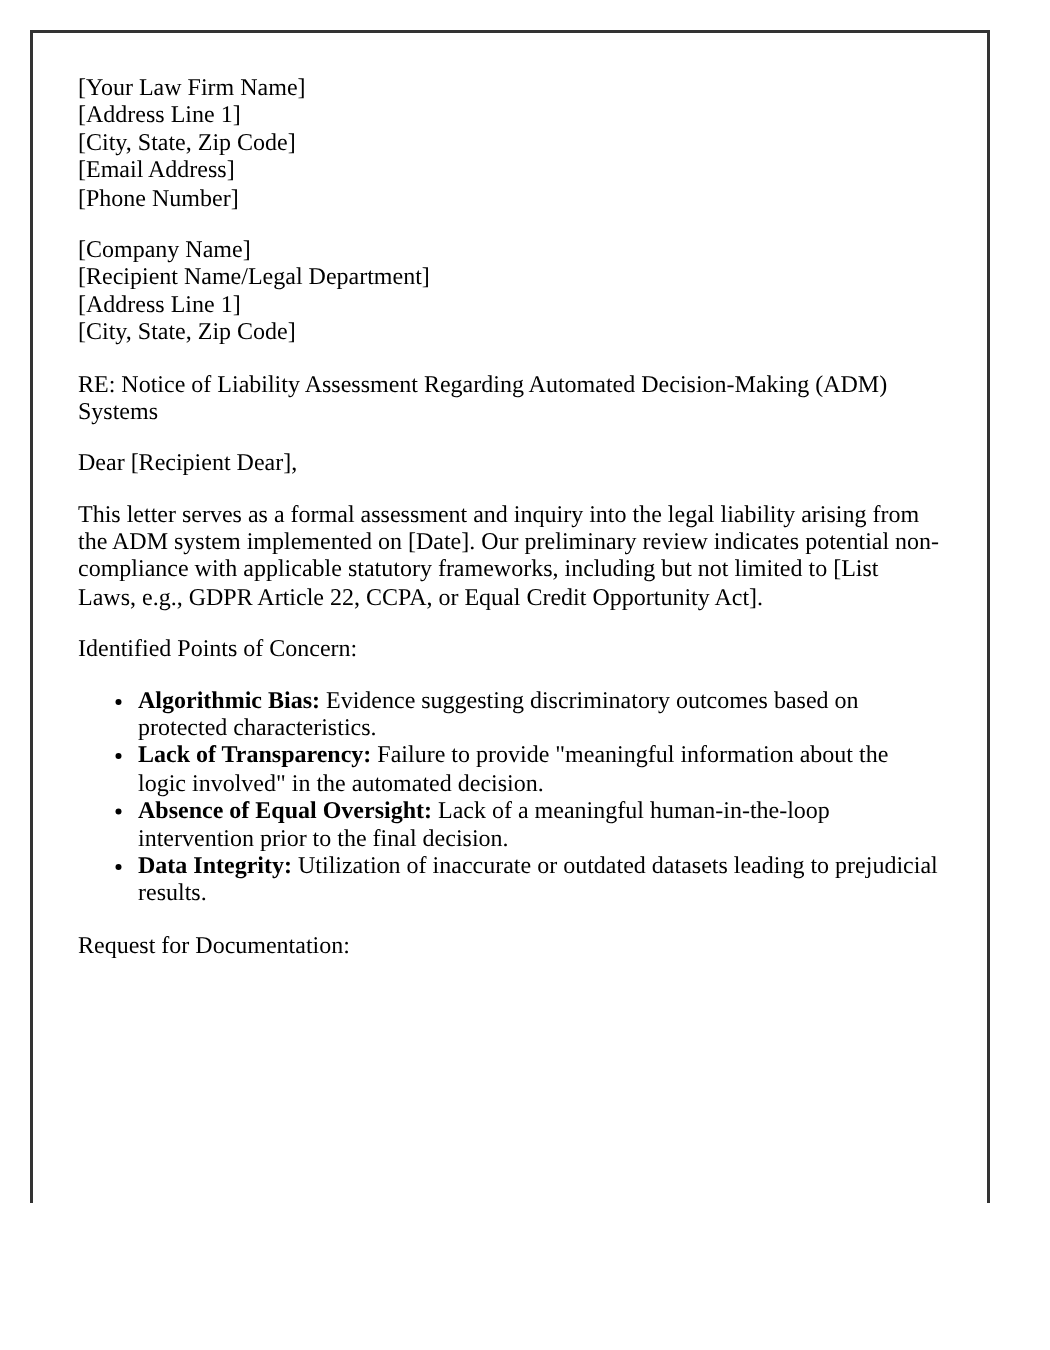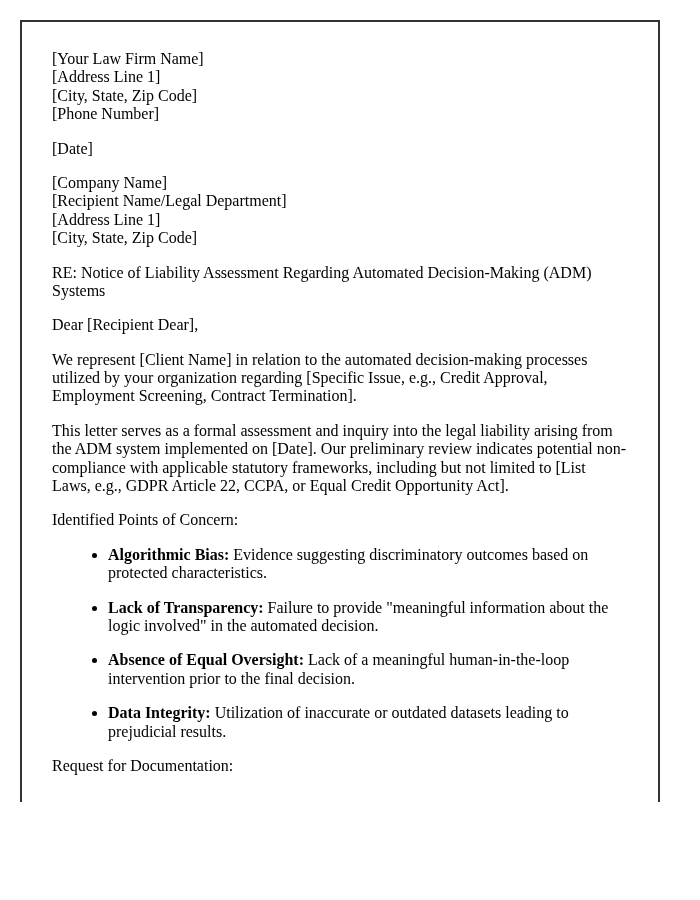--- a/index.html
+++ b/index.html
@@ -41,50 +41,49 @@
     display: block;
   }
   .bold {
     font-weight: normal;
   }
   ul.concerns {
     margin: 16px 0;
     padding-left: 40px;
   }
   ul.concerns li {
-    margin: 16px;
+    margin: 0;
   }
 </style>
 </head>
 <body>
 
 <div class="canvas">
   <div class="letter">
 
     <p class="first">
       <span class="line">[Your Law Firm Name]</span>
       <span class="line">[Address Line 1]</span>
       <span class="line">[City, State, Zip Code]</span>
+      <span class="line">[Email Address]</span>
       <span class="line">[Phone Number]</span>
     </p>
 
-    <p>[Date]</p>
 
     <p>
       <span class="line">[Company Name]</span>
       <span class="line">[Recipient Name/Legal Department]</span>
       <span class="line">[Address Line 1]</span>
       <span class="line">[City, State, Zip Code]</span>
     </p>
 
     <p class="bold">RE: Notice of Liability Assessment Regarding Automated Decision-Making (ADM) Systems</p>
 
     <p>Dear [Recipient Dear],</p>
 
-    <p>We represent [Client Name] in relation to the automated decision-making processes utilized by your organization regarding [Specific Issue, e.g., Credit Approval, Employment Screening, Contract Termination].</p>
 
     <p>This letter serves as a formal assessment and inquiry into the legal liability arising from the ADM system implemented on [Date]. Our preliminary review indicates potential non-compliance with applicable statutory frameworks, including but not limited to [List Laws, e.g., GDPR Article 22, CCPA, or Equal Credit Opportunity Act].</p>
 
     <p class="bold">Identified Points of Concern:</p>
 
     <ul class="concerns">
       <li>
         <strong>Algorithmic Bias:</strong>
         <span>Evidence suggesting discriminatory outcomes based on protected characteristics.</span>
       </li>

